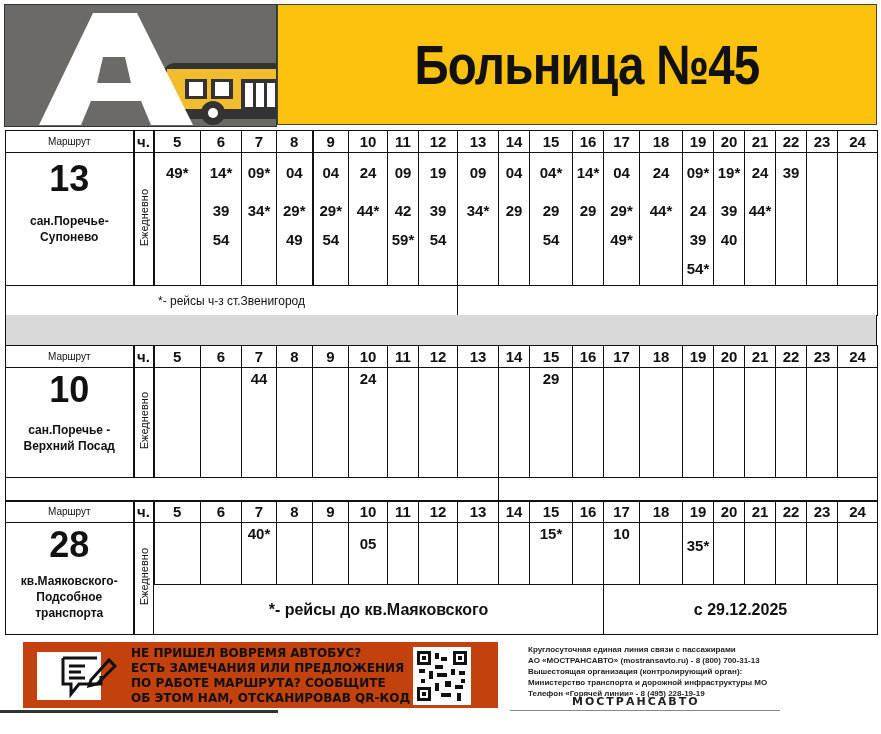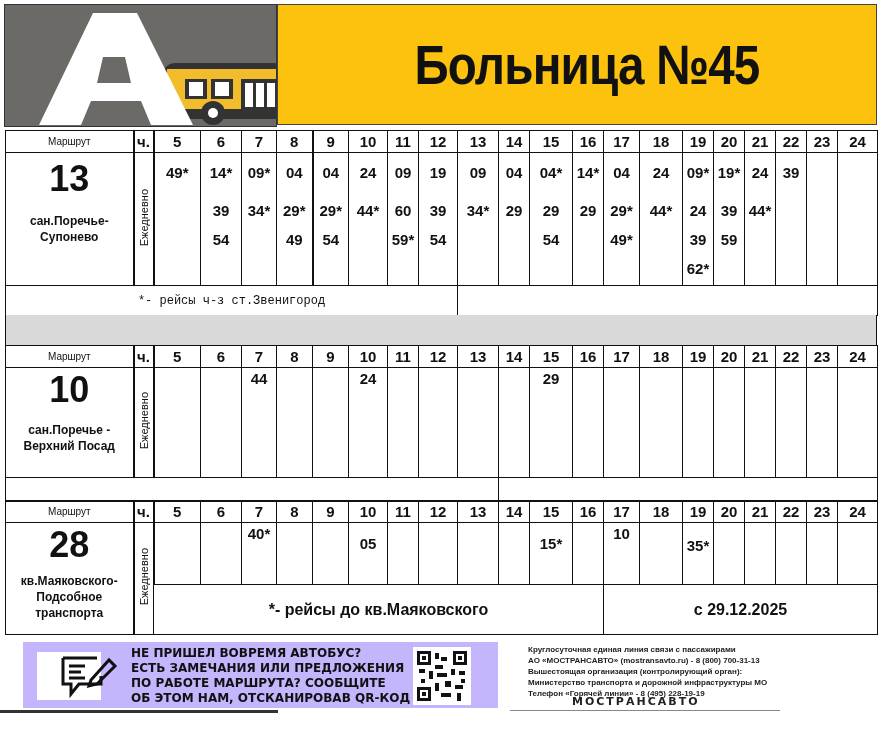--- a/index.html
+++ b/index.html
@@ -15,28 +15,28 @@
   table.sched { position: absolute; left: 5px; border-collapse: collapse; table-layout: fixed; }
   table.sched td { border: 1px solid #111; text-align: center; vertical-align: top; font-weight: bold; font-size: 15px; padding: 0; }
   table.sched tr.hdr td { height: 22px; vertical-align: middle; font-size: 15px; }
   td.thick { border-left: 2px solid #111 !important; }
   .route-lbl { font-size: 10px !important; font-weight: normal !important; }
   .route-num { font-size: 36px; font-weight: bold; display: block; margin-top: 6px; line-height: 40px; }
   .route-name { font-size: 12px; font-weight: bold; display: block; line-height: 16px; }
   .vert { writing-mode: vertical-rl; transform: rotate(180deg); font-size: 11px; font-weight: normal; display: inline-block; }
   .times span { display: block; line-height: 29px; height: 29px; }
   .times span:first-child { margin-top: 10px; line-height: 20px; height: 33px; }
-  .note { font-weight: normal !important; font-size: 12px !important; vertical-align: middle !important; font-family: Liberation Mono, monospace; }
+  .note { font-weight: normal !important; font-size: 12px !important; vertical-align: middle !important; }
   .note2 { font-size: 16px !important; vertical-align: middle !important; }
 
   
   #sep { left: 5px; top: 315px; width: 872px; height: 30px; background: #d9d9d9; border-left: 1px solid #111; border-right: 1px solid #111; }
 
   
-  #banner { left: 23px; top: 642px; width: 475px; height: 66px; background: #c4b5fd; }
+  #banner { left: 23px; top: 642px; width: 475px; height: 66px; background: #c2410c; }
   #banner-icon { left: 14px; top: 10px; width: 64px; height: 48px; background: #fff; }
   #banner-text { left: 88px; top: 4px; font-weight: 900; font-size: 12px; line-height: 15px; font-family: "DejaVu Sans", sans-serif; letter-spacing: 0px; color: #111; }
   #qr { left: 390px; top: 5px; width: 58px; height: 58px; background: #fff; padding: 4px; }
   #info { left: 508px; top: 644px; font-size: 8px; font-weight: bold; line-height: 11px; color: #222; }
   #mostrans { left: 552px; top: 695px; font-size: 11px; font-weight: 900; letter-spacing: 2px; font-family: "DejaVu Sans", sans-serif; color: #222; }
   #foot-line { left: 0px; top: 710px; width: 278px; height: 3px; background: #333; }
   #foot-line2 { left: 510px; top: 710px; width: 270px; height: 1px; background: #888; }
 </style>
 </head>
 <body>
@@ -144,21 +144,21 @@
           <span>04</span>
           <span>29*</span>
           <span>54</span>
         </td>
     <td class="times">
           <span>24</span>
           <span>44*</span>
         </td>
     <td class="times">
           <span>09</span>
-          <span>60</span>
+          <span>42</span>
           <span>59*</span>
         </td>
     <td class="times">
           <span>19</span>
           <span>39</span>
           <span>54</span>
         </td>
     <td class="times">
           <span>09</span>
           <span>34*</span>
@@ -182,26 +182,26 @@
           <span>49*</span>
         </td>
     <td class="times">
           <span>24</span>
           <span>44*</span>
         </td>
     <td class="times">
           <span>09*</span>
           <span>24</span>
           <span>39</span>
-          <span>62*</span>
+          <span>54*</span>
         </td>
     <td class="times">
           <span>19*</span>
           <span>39</span>
-          <span>59</span>
+          <span>40</span>
         </td>
     <td class="times">
           <span>24</span>
           <span>44*</span>
         </td>
     <td class="times">
           <span>39</span>
         </td>
     <td class="times"></td>
     <td class="times"></td>
@@ -361,21 +361,21 @@
     <td class="thick"></td>
     <td></td>
     <td style="padding-top:2px">40*</td>
     <td></td>
     <td></td>
     <td style="padding-top:12px">05</td>
     <td></td>
     <td></td>
     <td></td>
     <td></td>
-    <td style="padding-top:12px">15*</td>
+    <td style="padding-top:2px">15*</td>
     <td></td>
     <td style="padding-top:2px">10</td>
     <td></td>
     <td style="padding-top:14px">35*</td>
     <td></td>
     <td></td>
     <td></td>
     <td></td>
     <td></td>
   </tr>

